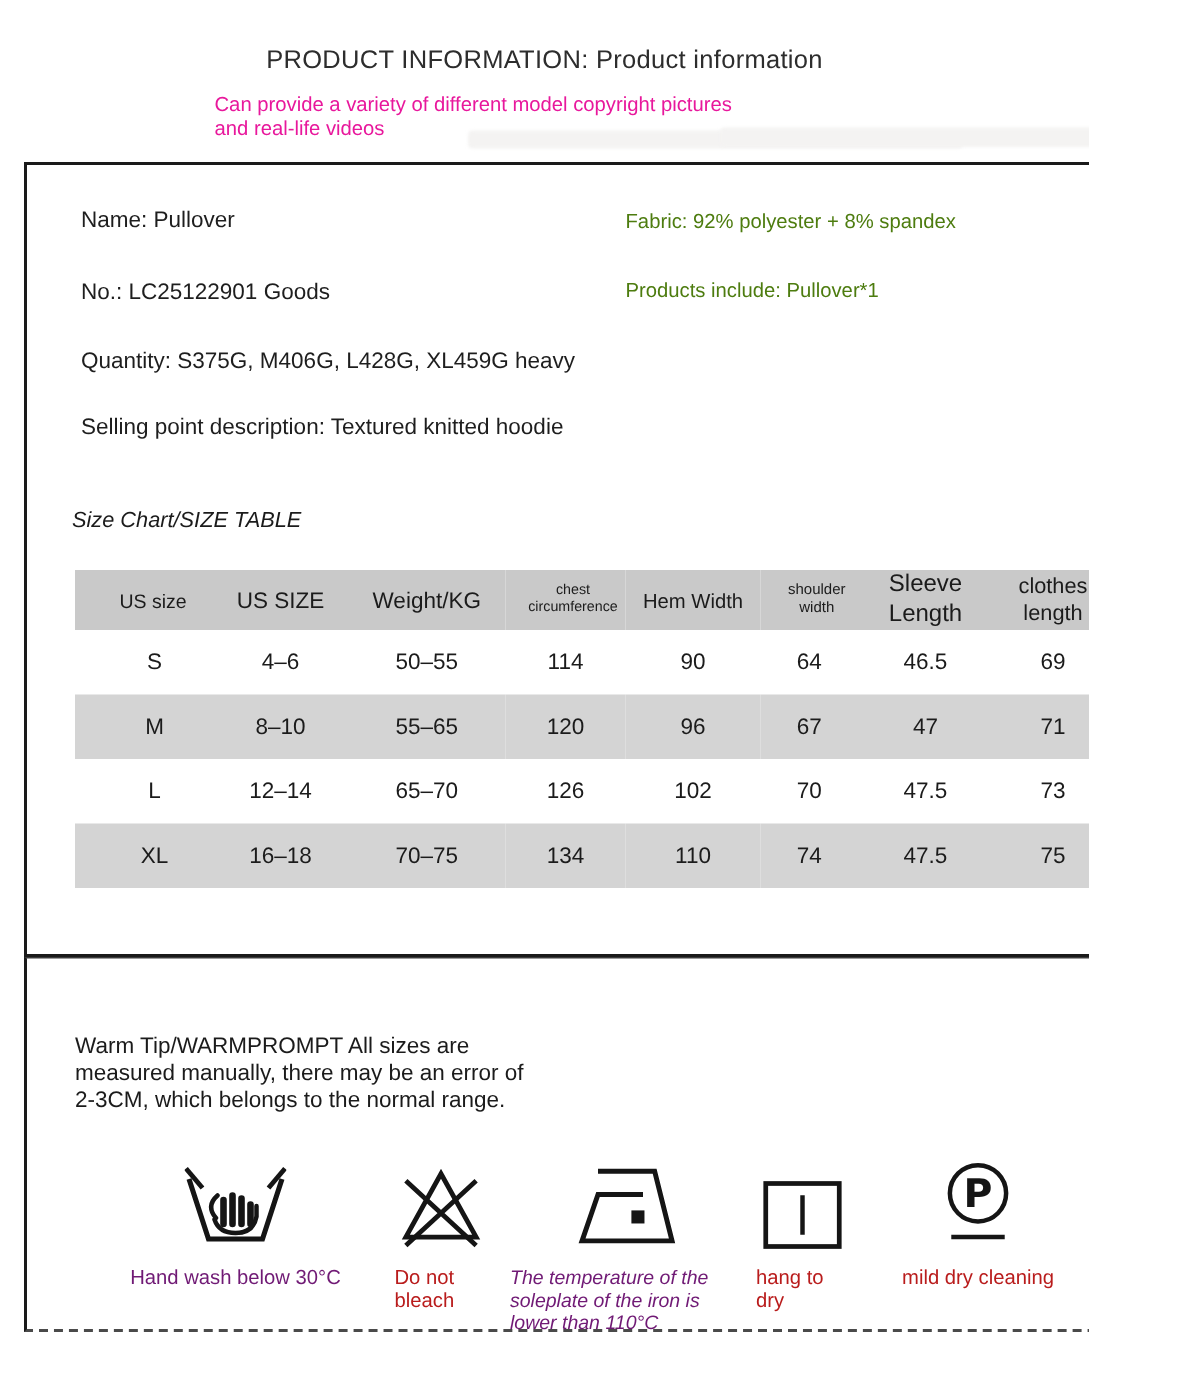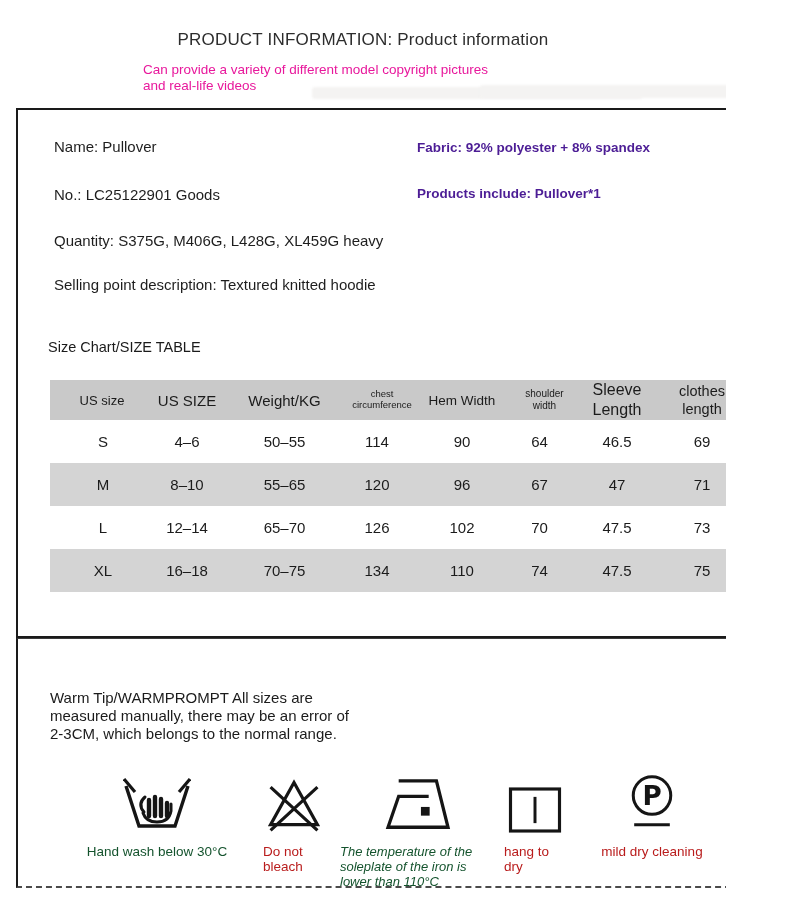--- a/index.html
+++ b/index.html
@@ -16,23 +16,23 @@
   .smear-2 { top:85px; left:480px; width:290px; height:13px; }
 
   .box-1 { position:absolute; top:108px; left:16px; width:755px; height:530px;
            border:2px solid #1a1a1a; background:#fff;padding-left:32px; }
   .box-2 { position:absolute; top:638px; left:16px; width:755px; height:250px;
            border:2px solid #1a1a1a; border-top:1.5px solid #3a3a3a;
            border-bottom:2px dashed #4a4a4a; background:#fff; }
 
   .abs { position:absolute; }
   .info { font-size:15px; color:#1e1e1e; }
-  .info-sm { font-size:13.5px; color:#4c1d95;font-weight:bold; }
-
-  .chart-heading { font-size:14.5px; color:#1b1b1b; }
+  .info-sm { font-size:13.5px; color:#4d7c0f; }
+
+  .chart-heading { font-size:14.5px; color:#1b1b1b;font-style:italic; }
 
   table.size { position:absolute; left:32px; top:270px; width:692px;
                border-collapse:collapse; table-layout:fixed; }
   table.size th, table.size td { font-weight:400; vertical-align:middle; text-align:center;
                color:#1b1b1b; }
   table.size thead tr { background:#c9c9c9; height:40px; }
   table.size tbody tr { height:43px; }
   tr.row-alt { background:#d4d4d4; }
   .th-c0 { font-size:13px; text-align:left; padding-left:12px; }
   .th-c1 { font-size:15px; }
@@ -44,21 +44,21 @@
   .th-c7 { font-size:14.5px; line-height:1.25; }
   td.c0 { font-size:15px; text-align:left; padding-left:14px; }
   td.cv { font-size:15px; }
 
   .warm-tip { position:absolute; left:32px; top:50px; font-size:15px; line-height:18px;
               color:#1b1b1b; }
 
   .care-group { position:absolute; display:flex; flex-direction:column; align-items:center; }
   .icon-slot { height:74px; display:flex; align-items:flex-end; justify-content:center; }
   .care-label { margin-top:9px; font-size:13.5px; line-height:15px; color:#b91c1c; text-align:center; }
-  .care-label.purple { color:#14532d; }
+  .care-label.purple { color:#701a75; }
   .care-label.narrow { width:62px; text-align:left; }
   .care-label.mid { width:158px; font-size:13px; }
   svg.care { stroke:#151515; fill:none; stroke-width:3.2; }
 </style>
 </head>
 <body>
 
 <div class="page">
 
   <div class="title">PRODUCT INFORMATION: Product information</div>

